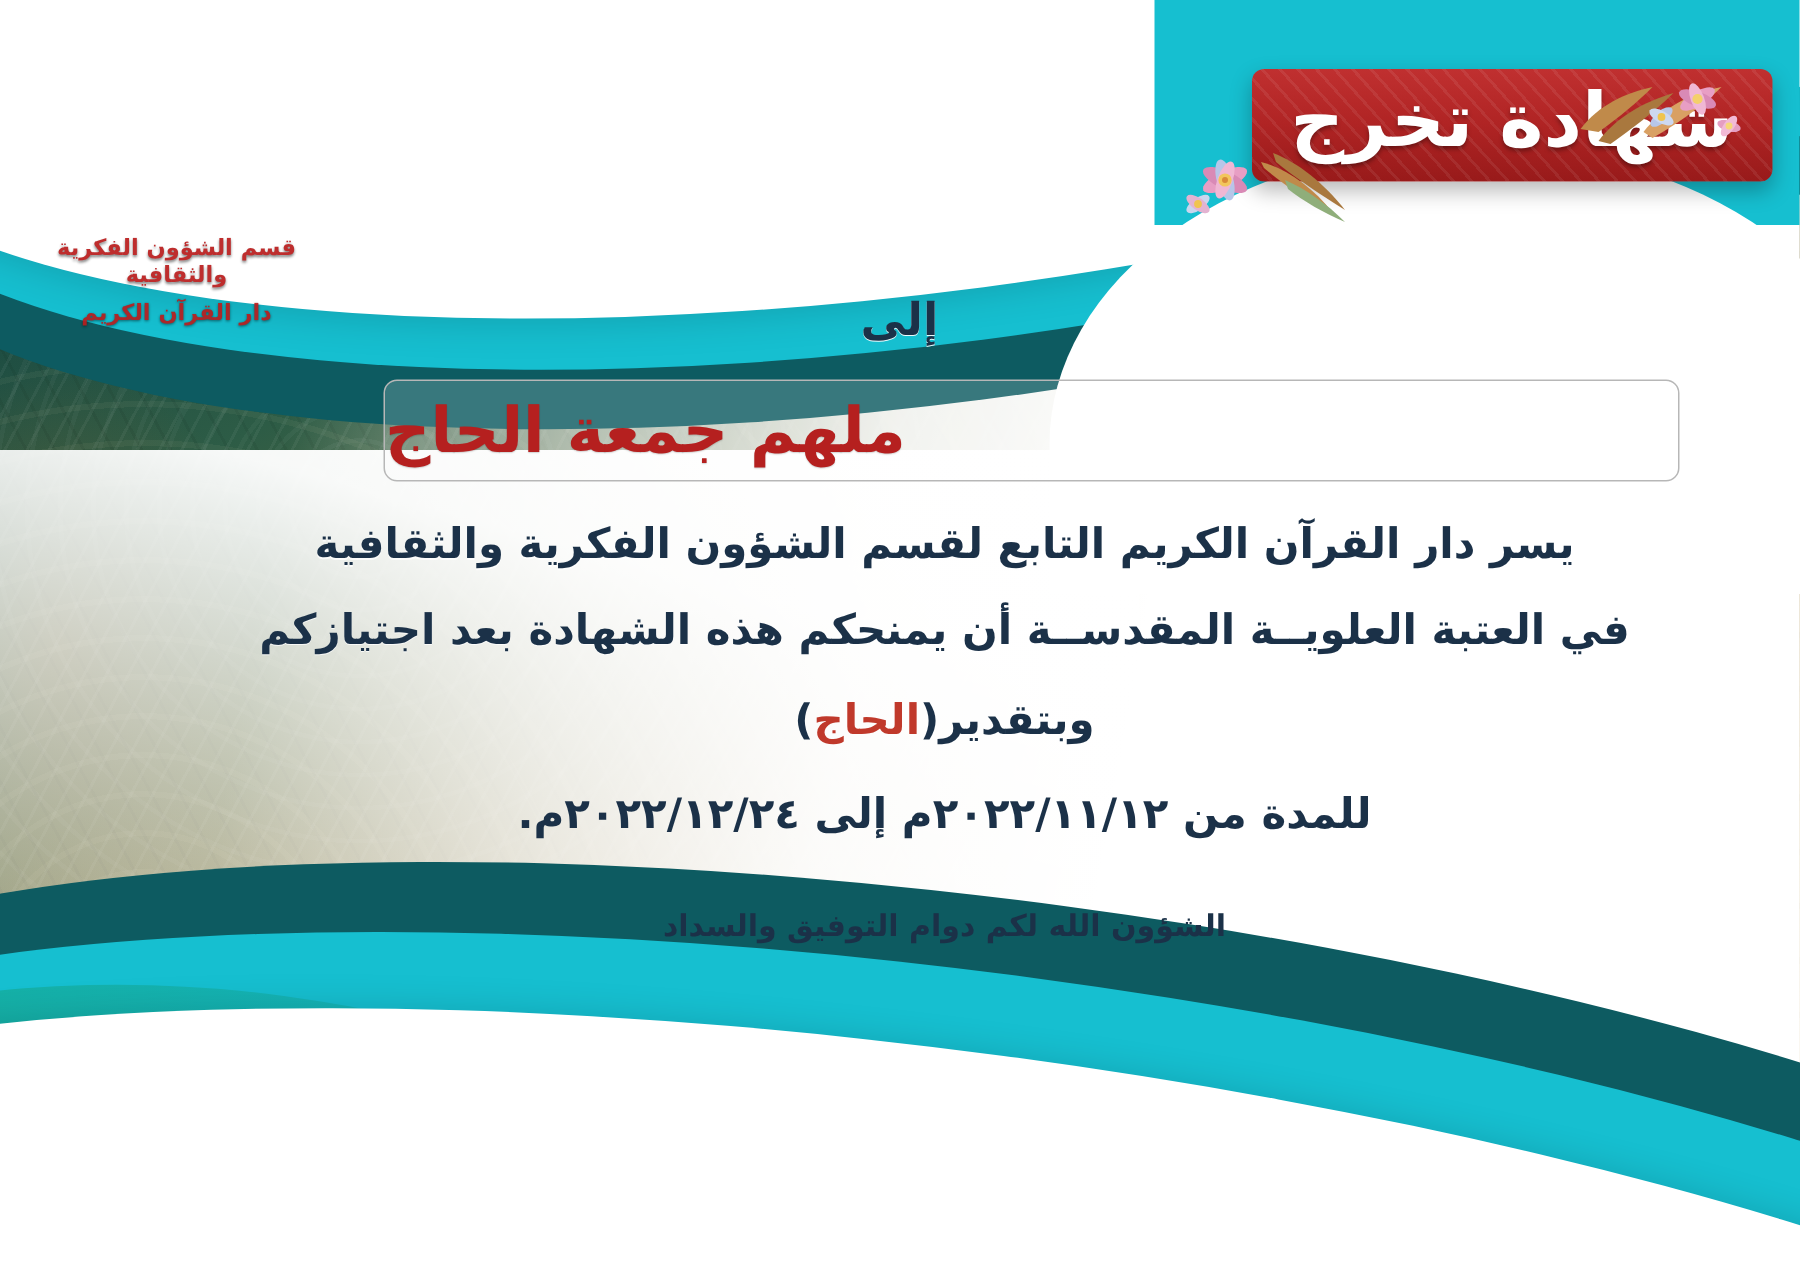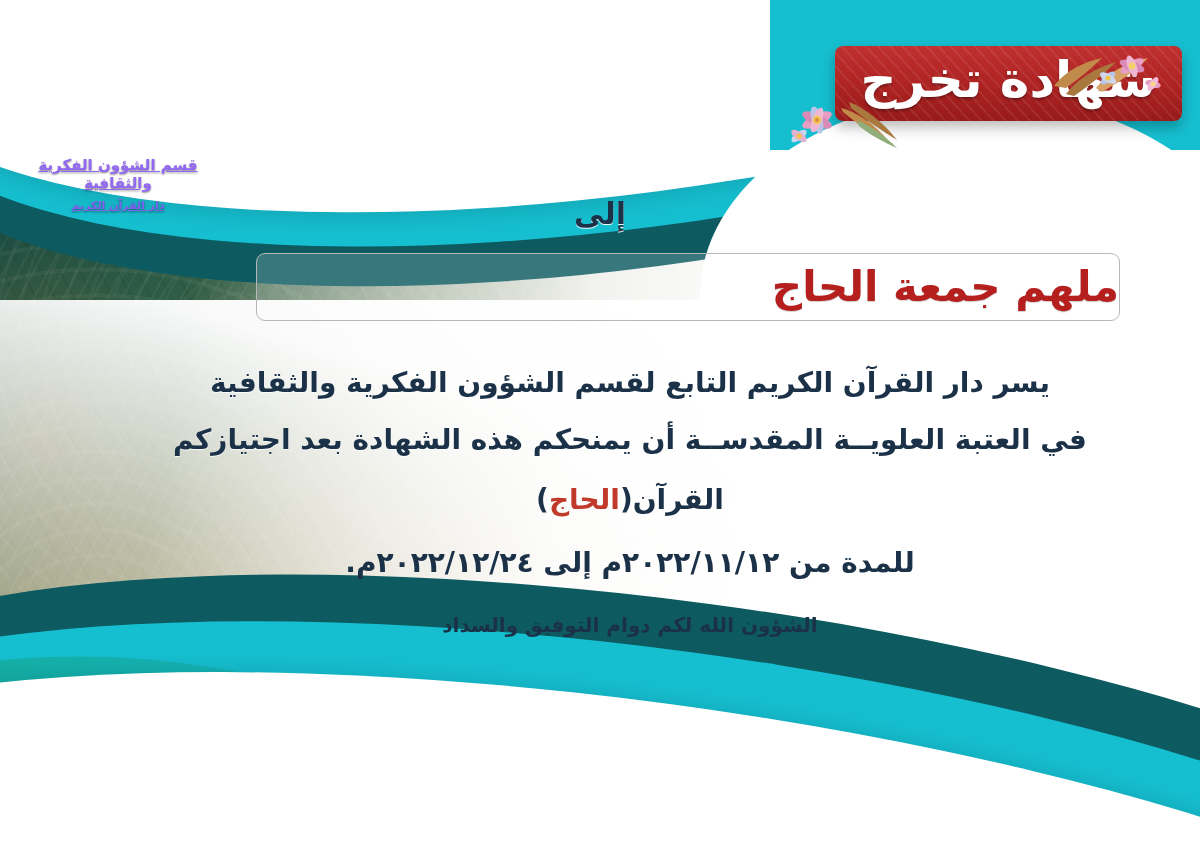--- a/index.html
+++ b/index.html
@@ -122,29 +122,28 @@
   .logo-block{
     position:absolute;left:18px;top:26px;width:200px;
     text-align:center;color:#ffffff;z-index:9;
   }
   .emblem{
     width:104px;height:104px;margin:0 auto;
     display:block;
   }
   .logo-line{
     font-family:"DejaVu Sans","Liberation Sans",sans-serif;
-    color:#8b5cf6;
+    color:#b91c1c;
     font-weight:700;
     letter-spacing:.5px;
     text-shadow:0 1px 2px rgba(0,0,0,.55);
     opacity:.92;
-    text-decoration:underline;
   }
   .logo-line-1{font-size:15px;margin-top:26px;}
-  .logo-line-2{font-size:11px;margin-top:7px;text-align:center;}
+  .logo-line-2{font-size:15px;margin-top:7px;text-align:center;}
 
   
   .title-badge-wrap{
     position:absolute;right:18px;top:46px;z-index:12;
   }
   .title-badge{
     position:relative;
     background:linear-gradient(180deg,#c03030 0%,#b02424 48%,#981a1a 100%);
     color:#ffffff;
     border-radius:8px;
@@ -173,42 +172,42 @@
   }
   .to-word{
     position:absolute;top:196px;left:0;right:0;
     font-size:30px;font-weight:700;color:#1b3148;
     text-shadow:0 1px 0 rgba(255,255,255,.9);
   }
   .name-box{
     position:absolute;left:256px;top:253px;width:862px;height:66px;
     border:1px solid #b7b7b7;border-radius:9px;
     background:rgba(255,255,255,.18);
-    display:flex;align-items:center;justify-content:flex-start;
+    display:flex;align-items:center;justify-content:flex-end;
   }
   .name-text{
     font-size:42px;font-weight:700;color:#b5201f;
     text-shadow:0 1px 1px rgba(0,0,0,.18);
     line-height:1;
   }
 
   .body-block{
-    position:absolute;left:120px;right:60px;top:368px;
+    position:absolute;left:120px;right:60px;top:348px;
   }
   .body-line{
     font-size:28px;font-weight:700;color:#1b3148;
     line-height:1.05;margin-bottom:28px;
     text-shadow:0 1px 0 rgba(255,255,255,.75);
   }
   .grade-line{
     font-size:28px;font-weight:700;color:#1b3148;margin-bottom:30px;
   }
   .grade-value{color:#c0392b;}
   .date-line{
-    font-size:28px;font-weight:700;color:#1b3148;margin-bottom:34px;
+    font-size:28px;font-weight:700;color:#1b3148;margin-bottom:46px;
   }
   .closing-line{
     font-size:20px;font-weight:700;color:#1b3148;
   }
 </style>
 </head>
 <body>
 
 <div id="certificate">
 
@@ -306,21 +305,21 @@
 
     <div class="name-box">
       <span class="name-text">ملهم جمعة الحاج</span>
     </div>
 
     <div class="body-block">
       <div class="body-line">يسر دار القرآن الكريم التابع لقسم الشؤون الفكرية والثقافية</div>
       <div class="body-line">في العتبة العلويــة المقدســة أن يمنحكم هذه الشهادة بعد اجتيازكم</div>
 
       <div class="grade-line">
-        <span>القرآن(</span><span class="grade-value">الحاج</span><span>)</span>
+        <span>وبتقدير(</span><span class="grade-value">الحاج</span><span>)</span>
       </div>
 
       <div class="date-line">
         <span>للمدة من </span><span>٢٠٢٢/١١/١٢م</span><span> إلى </span><span>٢٠٢٢/١٢/٢٤م</span><span>.</span>
       </div>
 
       <div class="closing-line">الشؤون الله لكم دوام التوفيق والسداد</div>
     </div>
 
   </div>

